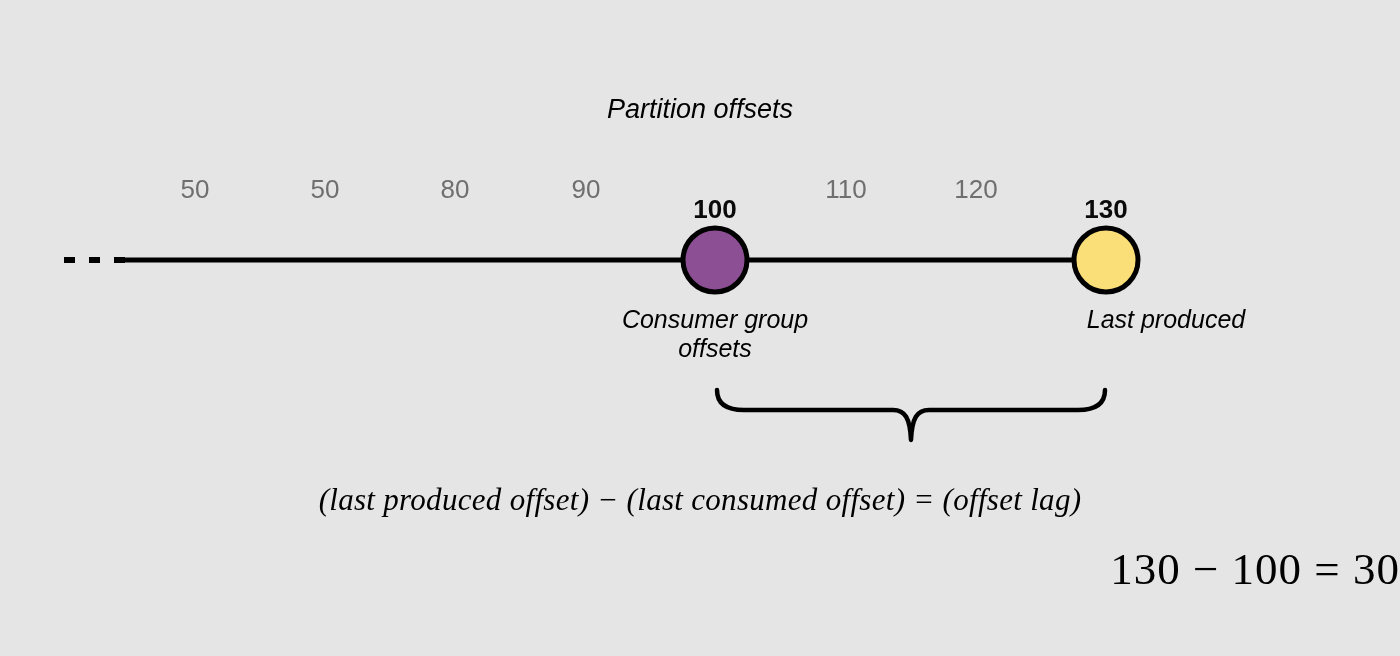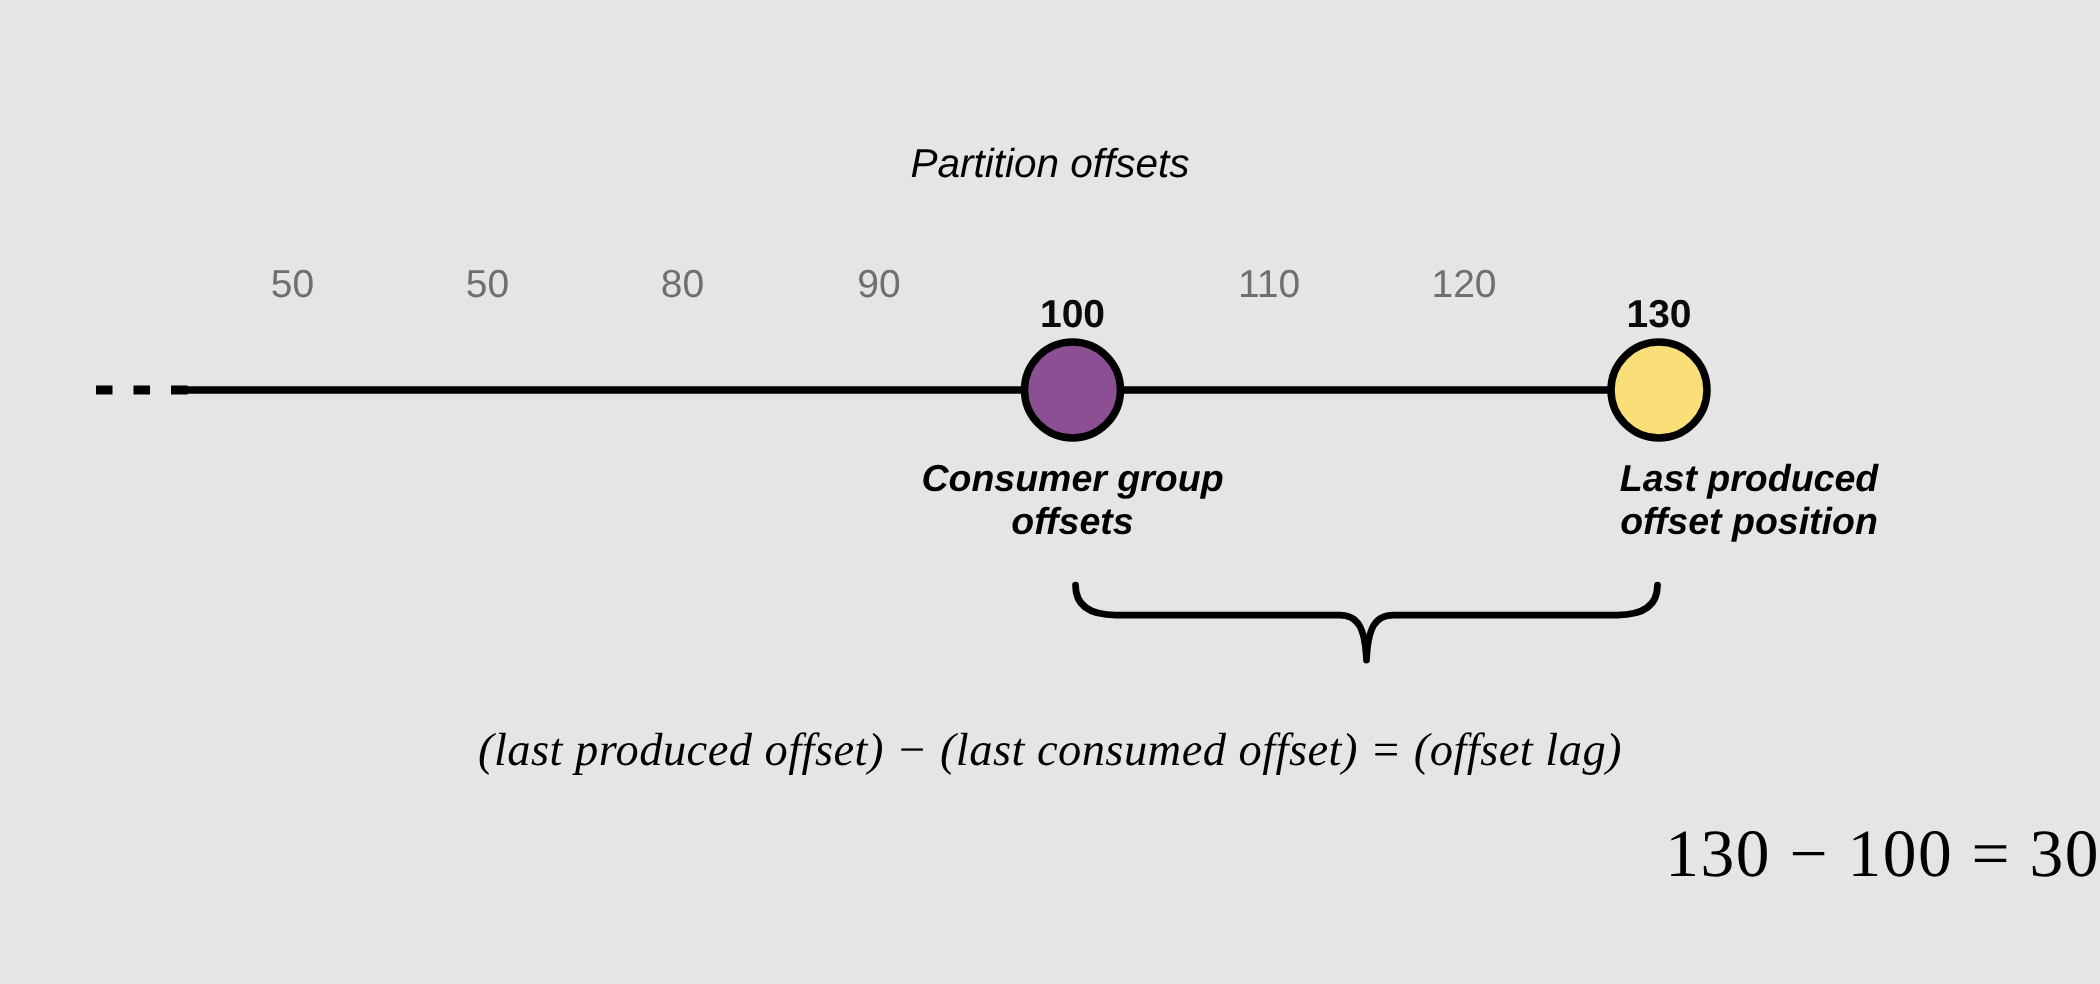--- a/index.html
+++ b/index.html
@@ -59,21 +59,20 @@
   .node-caption {
     font-family: "Liberation Sans", sans-serif;
     font-style: italic;
     font-size: 25px;
     color: #000000;
     text-align: center;
     top: 305px;
     width: 460px;
     margin-left: -230px;
     white-space: normal;
-    font-weight: bold;
   }
   .formula-line {
     font-family: "Liberation Serif", serif;
     font-style: italic;
     font-size: 31px;
     color: #000000;
     text-align: center;
     left: 0;
     width: 1400px;
     top: 482px;
@@ -130,20 +129,19 @@
              C 1095 410, 1105 404, 1105 390" fill="none" stroke="#000000" stroke-width="4.5" stroke-linecap="round" stroke-linejoin="round"></path>
   </svg>
 
   <div class="txt node-caption" style="left:715px">
     <span>Consumer group</span><br>
     <span>offsets</span>
   </div>
 
   <div class="txt node-caption" style="left:1166px">
     <span>Last produced</span><br>
-    <span>offset position</span>
   </div>
 
   <div class="txt formula-line">(last produced offset) − (last consumed offset) = (offset lag)</div>
 
   <div class="txt formula-result">130 − 100 = 30</div>
 
 </div>
 
 </body></html>

